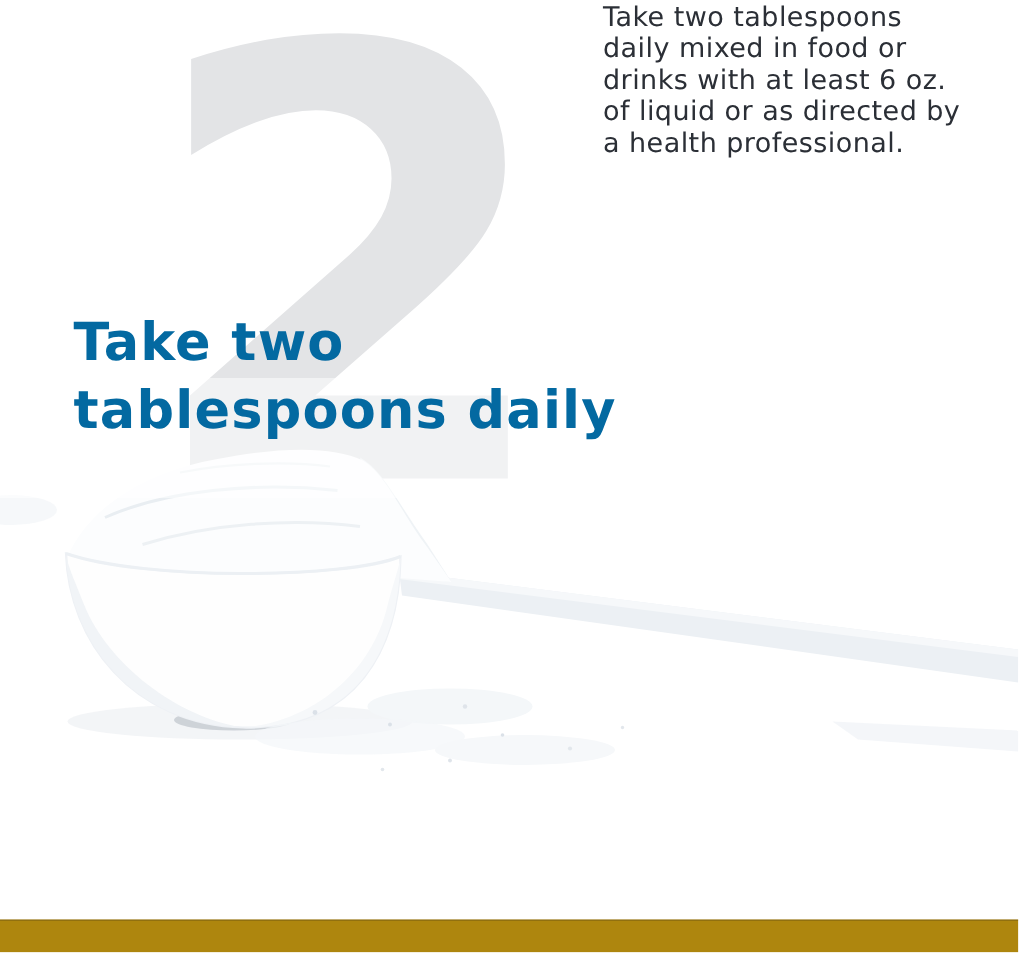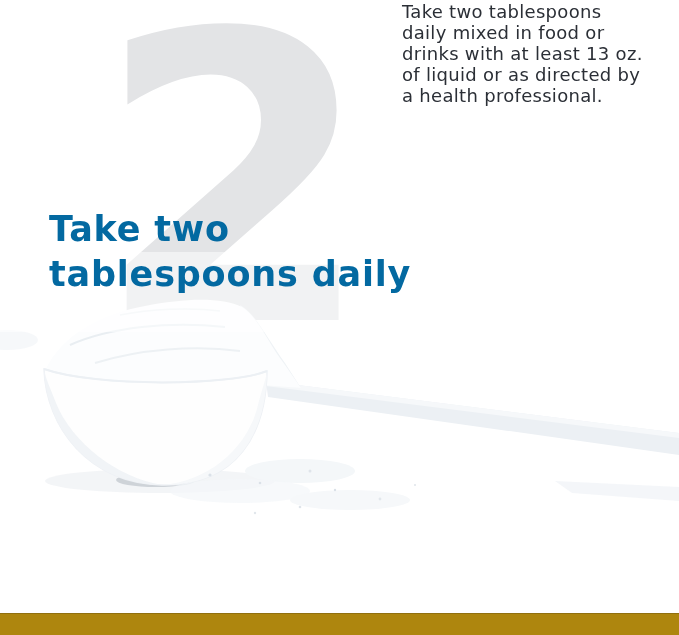--- a/index.html
+++ b/index.html
@@ -121,19 +121,19 @@
     </g>
   </svg>
 
   <div class="headline-backdrop"></div>
 
   <h1 class="headline" style="color: #0369a1;">Take two
 tablespoons daily</h1>
 
   <p class="instructions" style="color: rgb(43, 47, 54);">Take two tablespoons
 daily mixed in food or
-drinks with at least 13 oz.
+drinks with at least 6 oz.
 of liquid or as directed by
 a health professional.</p>
 
   <div class="accent-bar" style="background: rgb(174, 134, 14);"></div>
 
 </div>
 
 </body></html>

